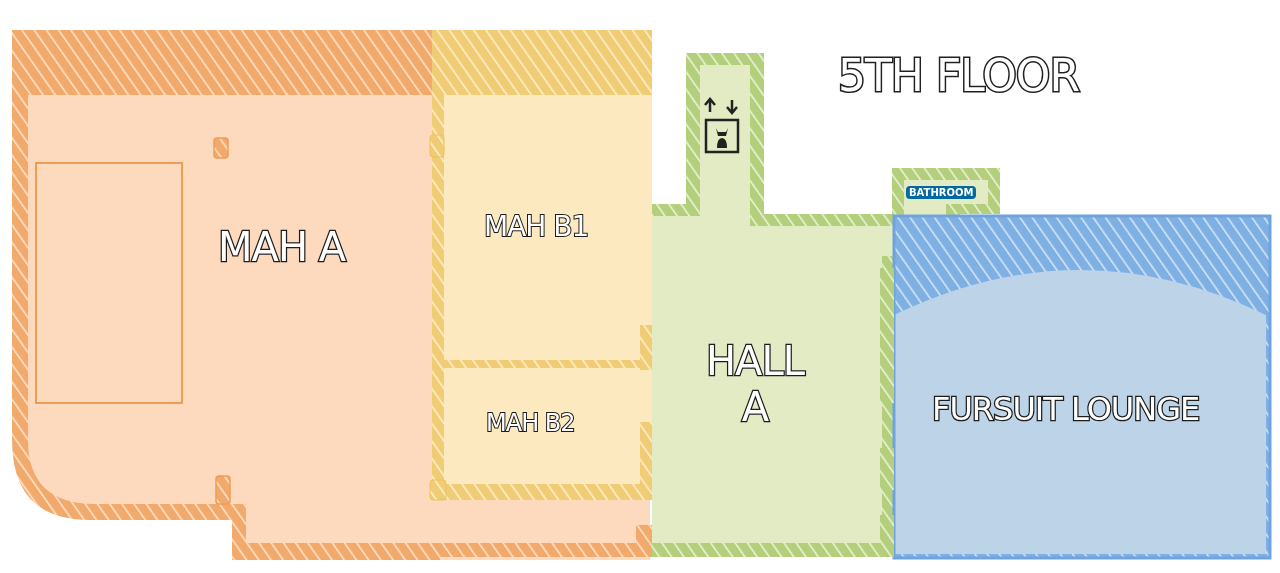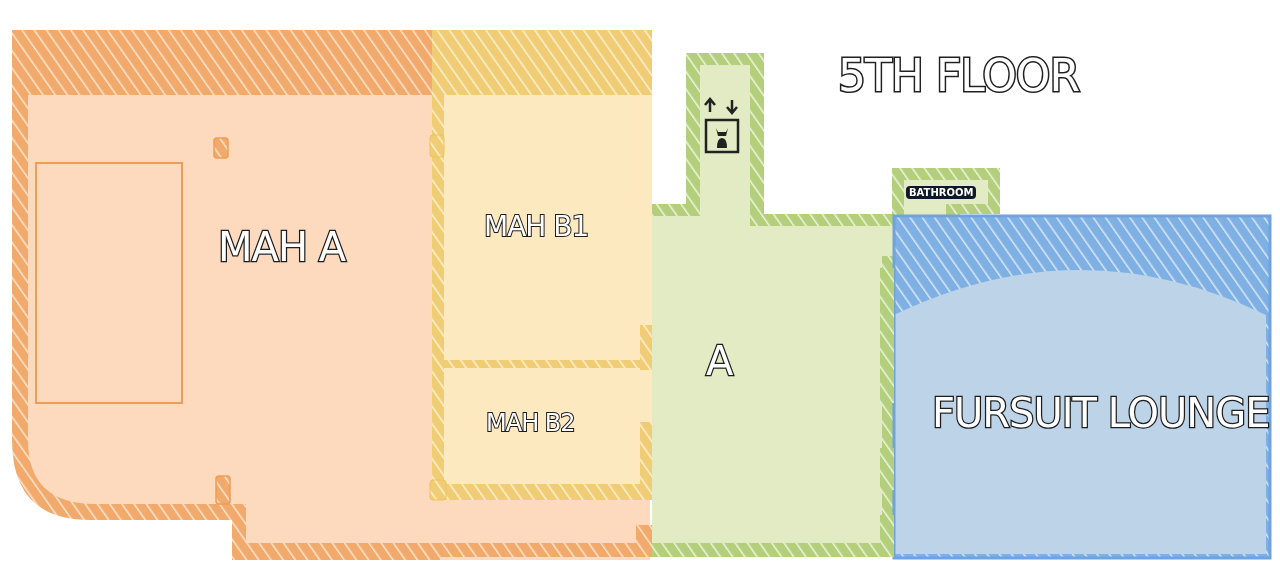--- a/index.html
+++ b/index.html
@@ -6,22 +6,22 @@
   body{width:1280px;height:573px;position:relative;overflow:hidden;font-family:"DejaVu Sans",sans-serif;}
   svg{position:absolute;left:0;top:0;}
   .lbl{position:absolute;font-family:"DejaVu Sans",sans-serif;font-weight:400;color:#fff;
     -webkit-text-stroke:2.5px #1e1e1e;paint-order:stroke fill;letter-spacing:-1px;text-align:center;white-space:nowrap;
     text-shadow:0 0 1px #1e1e1e;}
   .title{left:838px;top:50px;font-size:44px;-webkit-text-stroke:3px #222;}
   .mah-a{left:218px;top:224px;font-size:40px;}
   .mah-b1{left:484px;top:210px;font-size:28px;-webkit-text-stroke:2px #1e1e1e;}
   .mah-b2{left:486px;top:409px;font-size:24px;-webkit-text-stroke:2px #1e1e1e;}
   .hall{left:706px;top:338px;font-size:40px;line-height:46px;}
-  .fursuit{left:932px;top:390px;font-size:40px;}
-  .bath{position:absolute;left:906px;top:186px;background:#0f172a;color:#fff;font-size:10px;font-weight:bold;
+  .fursuit{left:932px;top:390px;font-size:32px;}
+  .bath{position:absolute;left:906px;top:186px;background:#0369a1;color:#fff;font-size:10px;font-weight:bold;
     border-radius:4px;padding:1px 3px;letter-spacing:0;}
   .elev{position:absolute;left:700px;top:96px;width:44px;height:60px;}
 </style>
 </head>
 <body>
 
 <svg width="1280" height="573" viewBox="0 0 1280 573">
   <defs>
     <pattern id="hatchO" width="10" height="10" patternUnits="userSpaceOnUse" patternTransform="rotate(-35)">
       <rect width="10" height="10" fill="#f1aa6b"></rect>
@@ -78,20 +78,21 @@
     <rect x="880" y="515" width="14" height="42" fill="url(#hatchG)"></rect>
     <rect x="880" y="268" width="14" height="135" fill="url(#hatchG)"></rect>
   </g>
 </svg>
 
 <div class="lbl title">5TH FLOOR</div>
 <div class="lbl mah-a">MAH A</div>
 <div class="lbl mah-b1">MAH B1</div>
 <div class="lbl mah-b2">MAH B2</div>
 <div class="lbl hall">
+  <div>HALL</div>
   <div>A</div>
 </div>
 <div class="lbl fursuit">FURSUIT LOUNGE</div>
 <div class="bath">BATHROOM</div>
 
 <svg class="elev" viewBox="0 0 44 60">
   <g stroke="#222" stroke-width="2.5" fill="none">
     <path d="M10,16 V4 M5,9 L10,3 L15,9"></path>
     <path d="M32,4 V16 M27,11 L32,17 L37,11"></path>
   </g>

